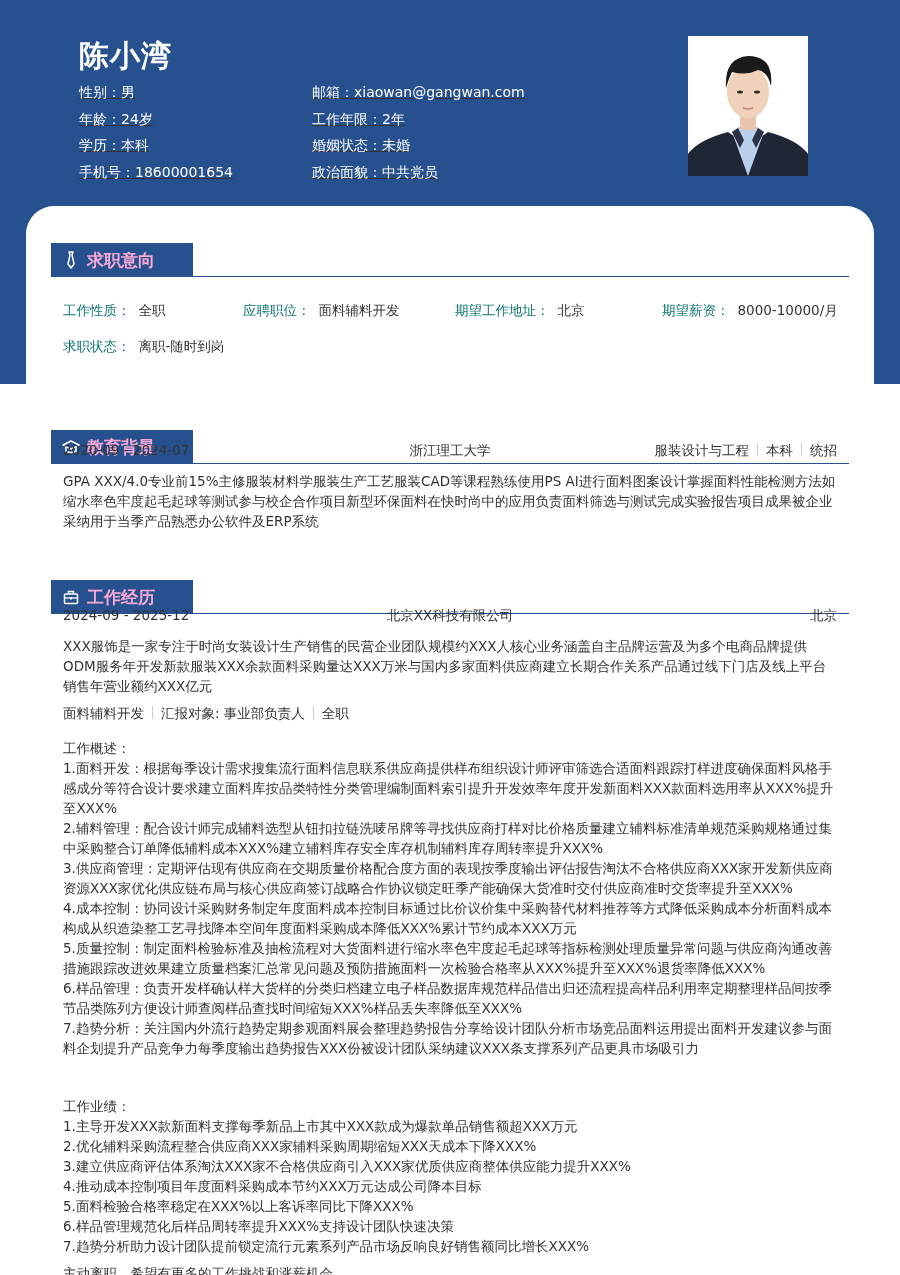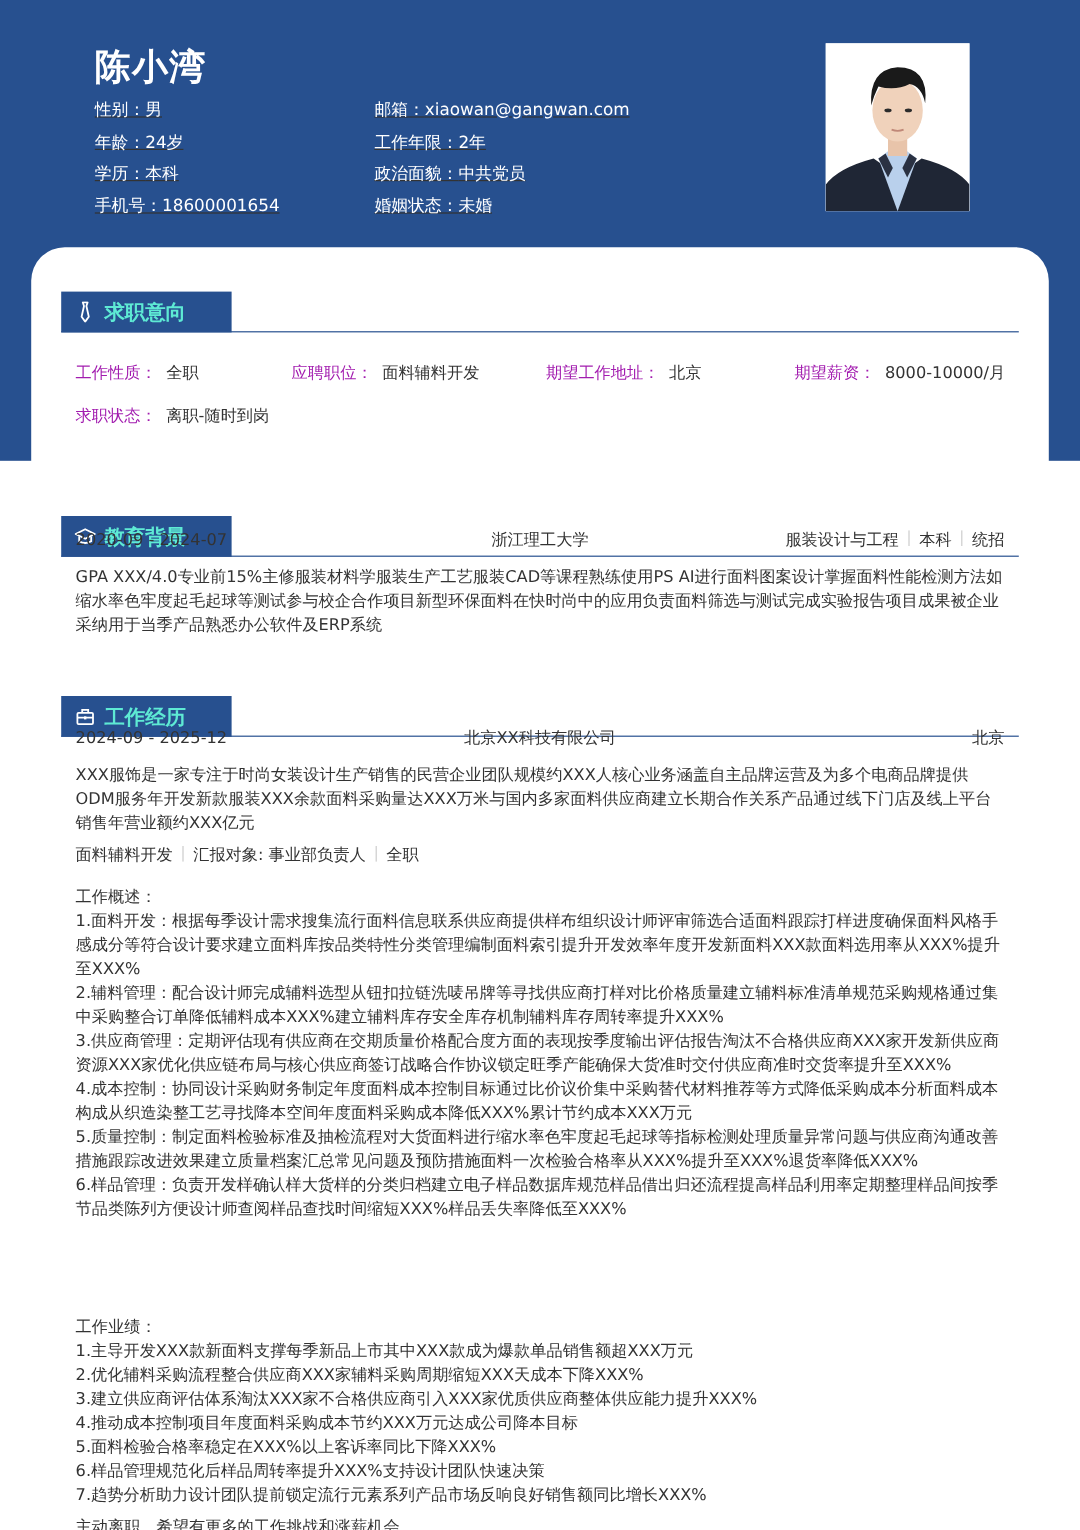--- a/index.html
+++ b/index.html
@@ -10,24 +10,24 @@
   .name { position: absolute; left: 79px; top: 36px; font-size: 30px; font-weight: bold; color: #ffffff; letter-spacing: 1px; }
   .info-col { position: absolute; top: 80px; text-decoration: underline; }
   .info-col .row { height: 26.5px; line-height: 24px; font-size: 14px; color: #ffffff; white-space: nowrap; }
   .info-col.left { left: 79px; }
   .info-col.right { left: 312px; }
   .photo { position: absolute; left: 688px; top: 36px; width: 120px; height: 140px; background: #ffffff; overflow: hidden; }
 
   .card { position: absolute; left: 26px; top: 206px; width: 848px; height: 1100px; background: #ffffff; border-radius: 28px 28px 0 0; }
 
   .section-head { position: absolute; left: 51px; width: 798px; height: 34px; border-bottom: 1.5px solid #27508F; }
-  .section-head .tab { position: absolute; left: 0; top: 0; width: 142px; height: 34px; background: #27508F; color: #5eead4; display: flex; align-items: center; padding-left: 11px; font-size: 17px; font-weight: bold; }
+  .section-head .tab { position: absolute; left: 0; top: 0; width: 142px; height: 34px; background: #27508F; color: #f9a8d4; display: flex; align-items: center; padding-left: 11px; font-size: 17px; font-weight: bold; }
   .section-head .tab .icon { width: 18px; height: 18px; margin-right: 7px; display: inline-flex; align-items: center; justify-content: center; }
   .intent-row { position: absolute; top: 0; font-size: 13.5px; white-space: nowrap; }
-  .intent-row .lbl { color: #a21caf; }
+  .intent-row .lbl { color: #0f766e; }
   .intent-row .val { color: #333333; margin-left: 8px; }
 
   .line3 { position: absolute; left: 63px; width: 774px; display: flex; justify-content: space-between; font-size: 13.5px; line-height: 20px; }
   .line3 .mid { position: absolute; left: 0; right: 0; text-align: center; pointer-events: none; }
   .sep { display: inline-block; width: 1px; height: 13px; background: #cccccc; margin: 0 8px; vertical-align: -1px; }
 
   .para { position: absolute; left: 63px; width: 774px; font-size: 13.5px; line-height: 20px; color: #333333; }
   .para p { margin: 0; }
 </style>
 </head>
@@ -40,22 +40,22 @@
 <div class="info-col left">
   <div class="row"><span>性别：</span><span>男</span></div>
   <div class="row"><span>年龄：</span><span>24岁</span></div>
   <div class="row"><span>学历：</span><span>本科</span></div>
   <div class="row"><span>手机号：</span><span>18600001654</span></div>
 </div>
 
 <div class="info-col right">
   <div class="row"><span>邮箱：</span><span>xiaowan@gangwan.com</span></div>
   <div class="row"><span>工作年限：</span><span>2年</span></div>
+  <div class="row"><span>婚姻状态：</span><span>未婚</span></div>
   <div class="row"><span>政治面貌：</span><span>中共党员</span></div>
-  <div class="row"><span>婚姻状态：</span><span>未婚</span></div>
 </div>
 
 <div class="photo">
   <svg width="120" height="140" viewBox="0 0 120 140">
     <rect width="120" height="140" fill="#ffffff"></rect>
     <path d="M0 140 L0 118 Q10 104 40 96 L60 110 L80 96 Q110 104 120 118 L120 140 Z" fill="#1f2635"></path>
     <path d="M44 96 L60 140 L76 96 L68 90 L52 90 Z" fill="#b9d0ec"></path>
     <path d="M44 96 L52 112 L56 104 L50 92 Z" fill="#2a3142"></path>
     <path d="M76 96 L68 112 L64 104 L70 92 Z" fill="#2a3142"></path>
     <rect x="52" y="76" width="16" height="18" fill="#e8c4aa"></rect>
@@ -137,20 +137,21 @@
 </div>
 
 <div class="para" style="top:738px;">
   <p>工作概述：</p>
   <p>1.面料开发：根据每季设计需求搜集流行面料信息联系供应商提供样布组织设计师评审筛选合适面料跟踪打样进度确保面料风格手感成分等符合设计要求建立面料库按品类特性分类管理编制面料索引提升开发效率年度开发新面料XXX款面料选用率从XXX%提升至XXX%</p>
   <p>2.辅料管理：配合设计师完成辅料选型从钮扣拉链洗唛吊牌等寻找供应商打样对比价格质量建立辅料标准清单规范采购规格通过集中采购整合订单降低辅料成本XXX%建立辅料库存安全库存机制辅料库存周转率提升XXX%</p>
   <p>3.供应商管理：定期评估现有供应商在交期质量价格配合度方面的表现按季度输出评估报告淘汰不合格供应商XXX家开发新供应商资源XXX家优化供应链布局与核心供应商签订战略合作协议锁定旺季产能确保大货准时交付供应商准时交货率提升至XXX%</p>
   <p>4.成本控制：协同设计采购财务制定年度面料成本控制目标通过比价议价集中采购替代材料推荐等方式降低采购成本分析面料成本构成从织造染整工艺寻找降本空间年度面料采购成本降低XXX%累计节约成本XXX万元</p>
   <p>5.质量控制：制定面料检验标准及抽检流程对大货面料进行缩水率色牢度起毛起球等指标检测处理质量异常问题与供应商沟通改善措施跟踪改进效果建立质量档案汇总常见问题及预防措施面料一次检验合格率从XXX%提升至XXX%退货率降低XXX%</p>
   <p>6.样品管理：负责开发样确认样大货样的分类归档建立电子样品数据库规范样品借出归还流程提高样品利用率定期整理样品间按季节品类陈列方便设计师查阅样品查找时间缩短XXX%样品丢失率降低至XXX%</p>
+  <p>7.趋势分析：关注国内外流行趋势定期参观面料展会整理趋势报告分享给设计团队分析市场竞品面料运用提出面料开发建议参与面料企划提升产品竞争力每季度输出趋势报告XXX份被设计团队采纳建议XXX条支撑系列产品更具市场吸引力</p>
 </div>
 
 <div class="para" style="top:1096px;">
   <p>工作业绩：</p>
   <p>1.主导开发XXX款新面料支撑每季新品上市其中XXX款成为爆款单品销售额超XXX万元</p>
   <p>2.优化辅料采购流程整合供应商XXX家辅料采购周期缩短XXX天成本下降XXX%</p>
   <p>3.建立供应商评估体系淘汰XXX家不合格供应商引入XXX家优质供应商整体供应能力提升XXX%</p>
   <p>4.推动成本控制项目年度面料采购成本节约XXX万元达成公司降本目标</p>
   <p>5.面料检验合格率稳定在XXX%以上客诉率同比下降XXX%</p>
   <p>6.样品管理规范化后样品周转率提升XXX%支持设计团队快速决策</p>

